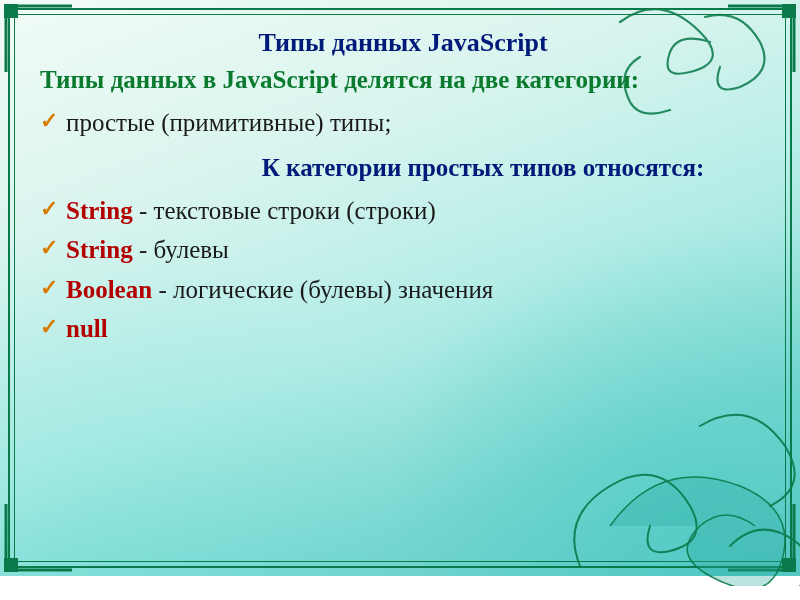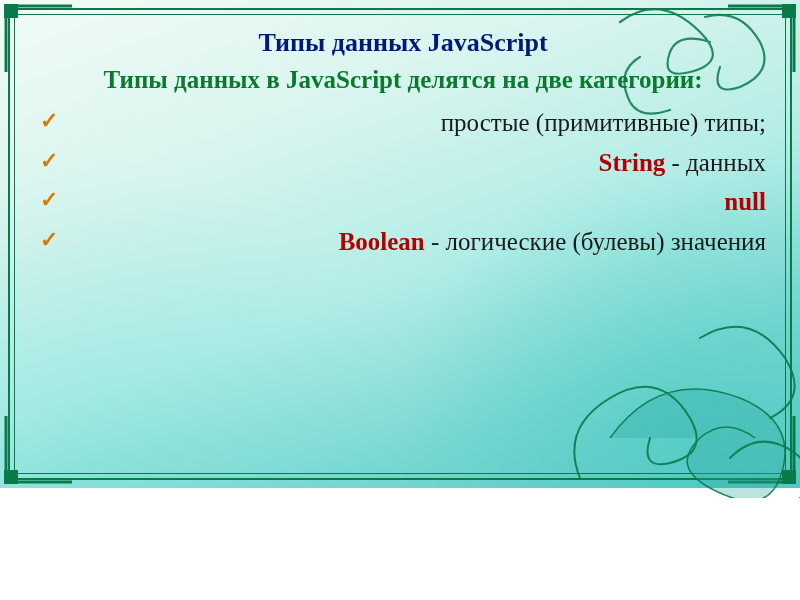--- a/index.html
+++ b/index.html
@@ -6,21 +6,21 @@
     margin: 0;
     padding: 0;
     width: 800px;
     height: 600px;
     font-family: "Times New Roman", Times, serif;
     overflow: hidden;
   }
   .slide {
     position: relative;
     width: 800px;
-    height: 488px;
+    height: 576px;
     background:
       radial-gradient(circle at 85% 90%, rgba(52,200,190,0.35) 0%, rgba(52,200,190,0.0) 35%),
       radial-gradient(circle at 10% 105%, rgba(80,220,210,0.25) 0%, rgba(80,220,210,0.0) 40%),
       linear-gradient(160deg, #f2fbf6 0%, #d8f4ee 30%, #b2ece6 55%, #79d7d1 78%, #5cc7c4 100%);
     box-sizing: border-box;
   }
   .frame {
     position: absolute;
     inset: 8px;
     border: 2px solid #0a7a4a;
@@ -64,21 +64,21 @@
     padding: 28px 34px 28px 40px;
   }
   .title {
     text-align: center;
     font-weight: bold;
     font-size: 26px;
     color: #001a7a;
     margin: 0 0 8px 0;
   }
   .subtitle {
-    text-align: center;
+    text-align: left;
     font-weight: bold;
     font-size: 25px;
     color: #0a7a2e;
     margin: 0 0 10px 0;
   }
   .subtitle2 {
     text-align: center;
     font-weight: bold;
     font-size: 25px;
     color: #001a7a;
@@ -89,21 +89,20 @@
     margin: 0;
     padding: 0;
   }
   ul.bullets li {
     position: relative;
     font-size: 25px;
     line-height: 1.5;
     color: #1a1a1a;
     padding-left: 26px;
     margin: 2px 0;
-    text-align: right;
   }
   ul.bullets li::before {
     content: "✓";
     position: absolute;
     left: 0;
     top: 0;
     color: #d97a00;
     font-weight: bold;
     font-size: 22px;
   }
@@ -167,27 +166,31 @@
   </div>
 
   <div class="content">
     <div class="title">Типы данных JavaScript</div>
     <div class="subtitle">Типы данных в JavaScript делятся на две категории:</div>
 
     <ul class="bullets">
       <li>простые (примитивные) типы;</li>
     </ul>
 
+    <div class="subtitle2">К категории простых типов относятся:</div>
 
     <ul class="bullets">
       <li>
-        <span class="type-name">String</span><span> - данных</span>
+        <span class="type-name">String</span><span> - текстовые строки (строки)</span>
+      </li>
+      <li>
+        <span class="type-name">String</span><span> - булевы</span>
+      </li>
+      <li>
+        <span class="type-name">Boolean</span><span> - логические (булевы) значения</span>
       </li>
       <li>
         <span class="type-name">null</span><span></span>
-      </li>
-      <li>
-        <span class="type-name">Boolean</span><span> - логические (булевы) значения</span>
       </li>
     </ul>
   </div>
 
 </div>
 
 </body></html>

